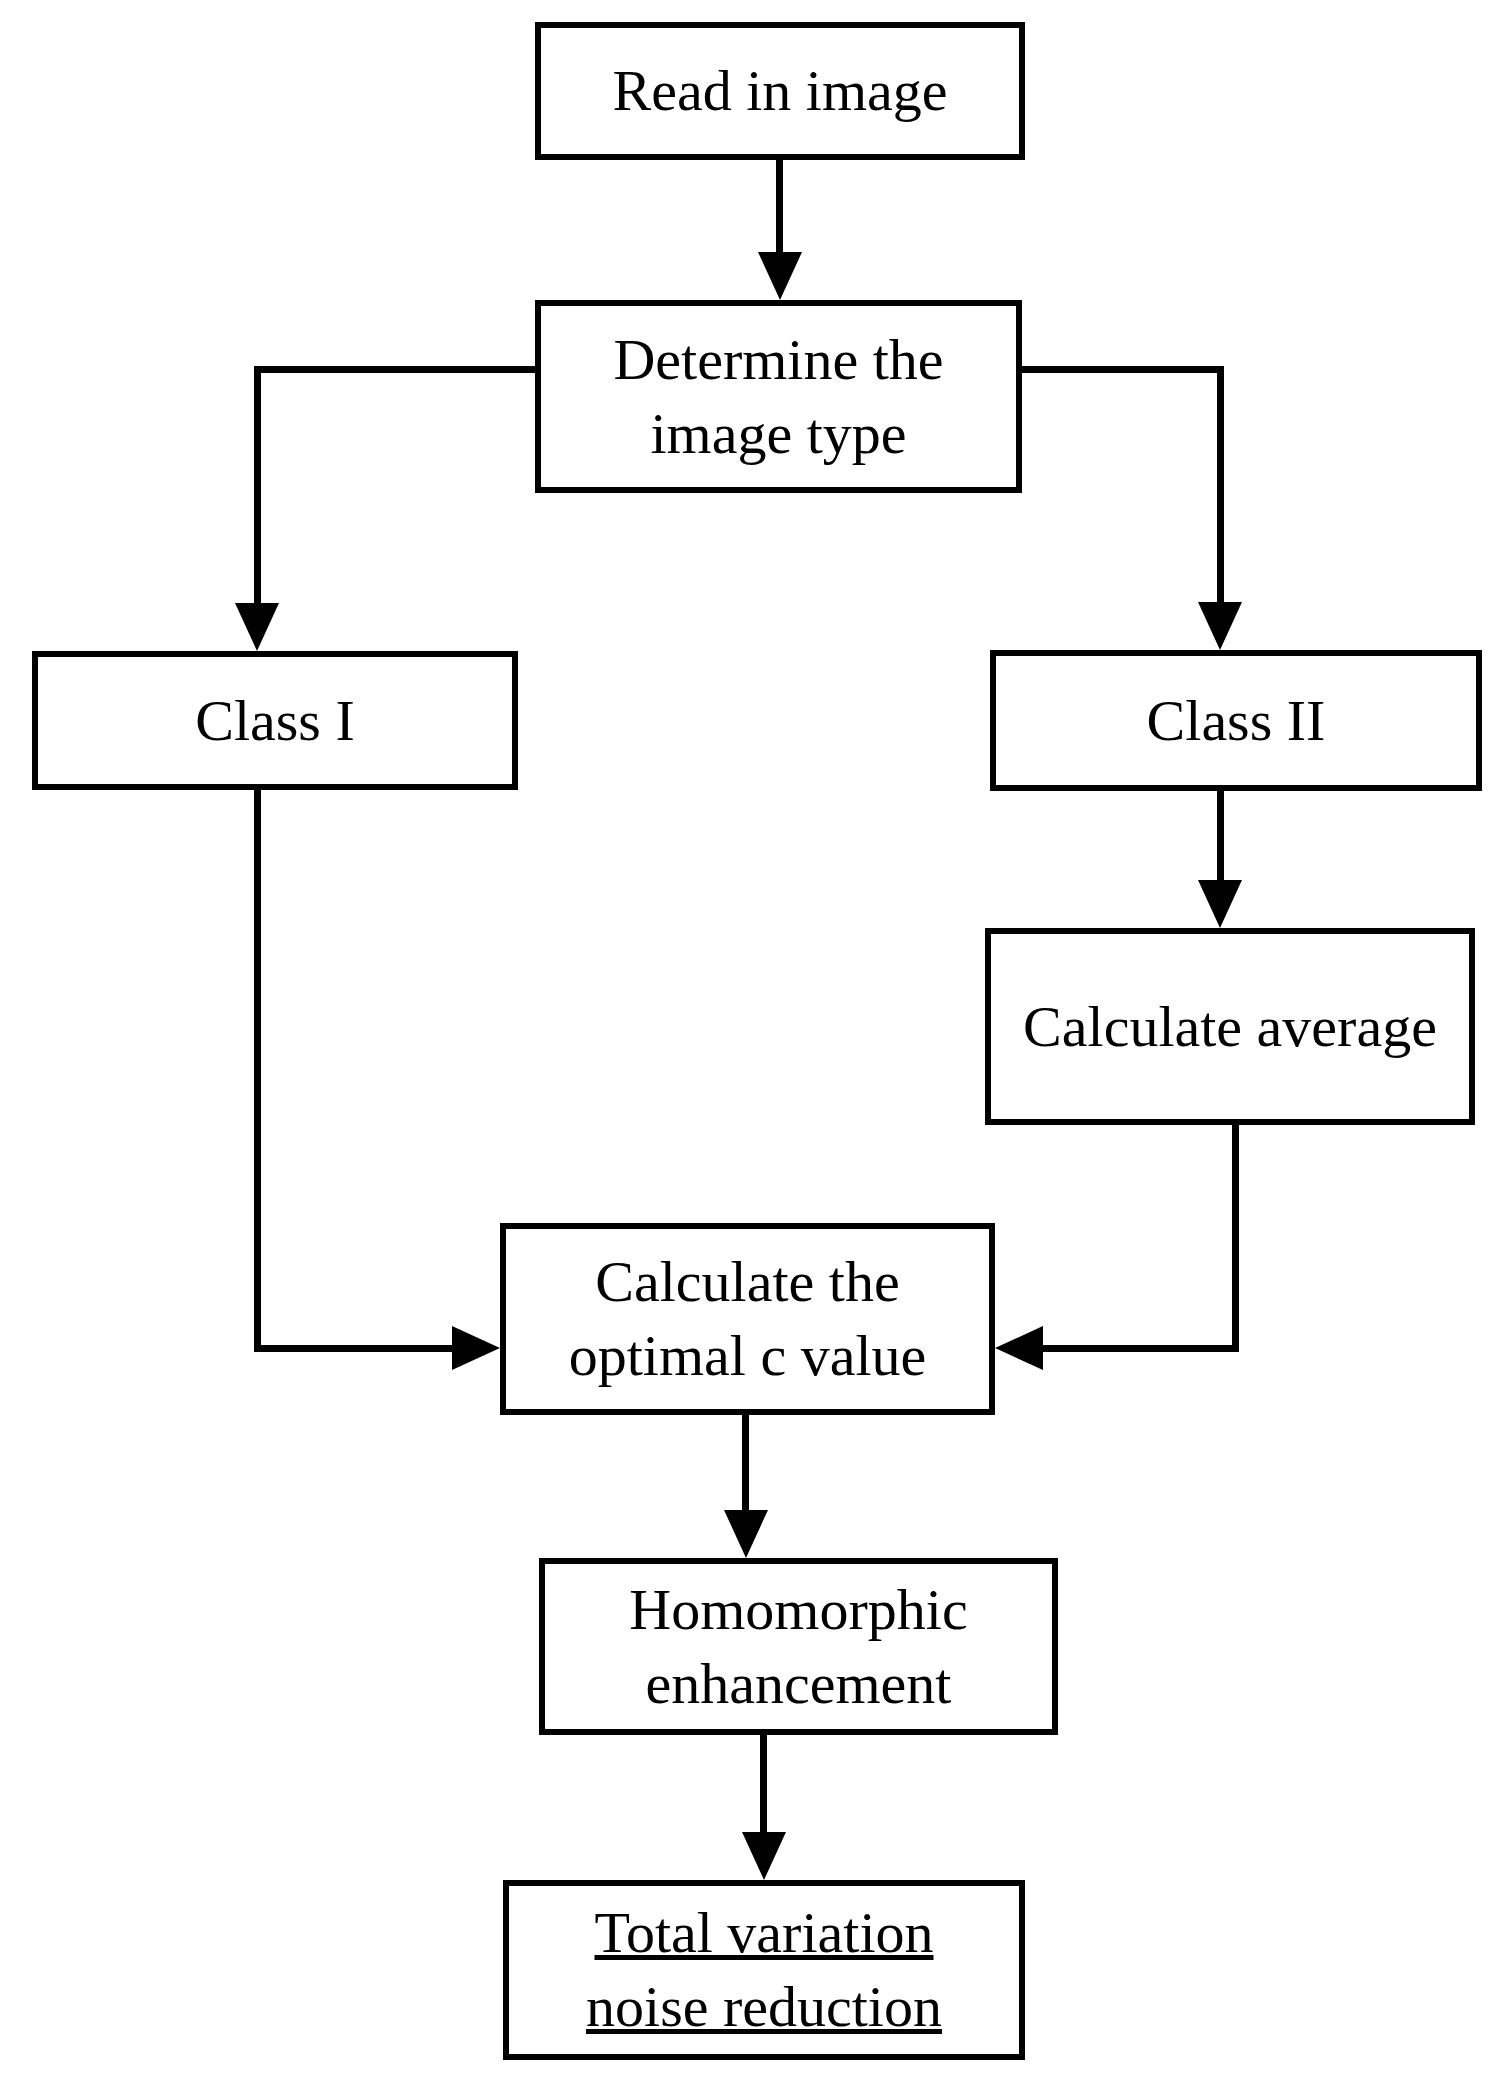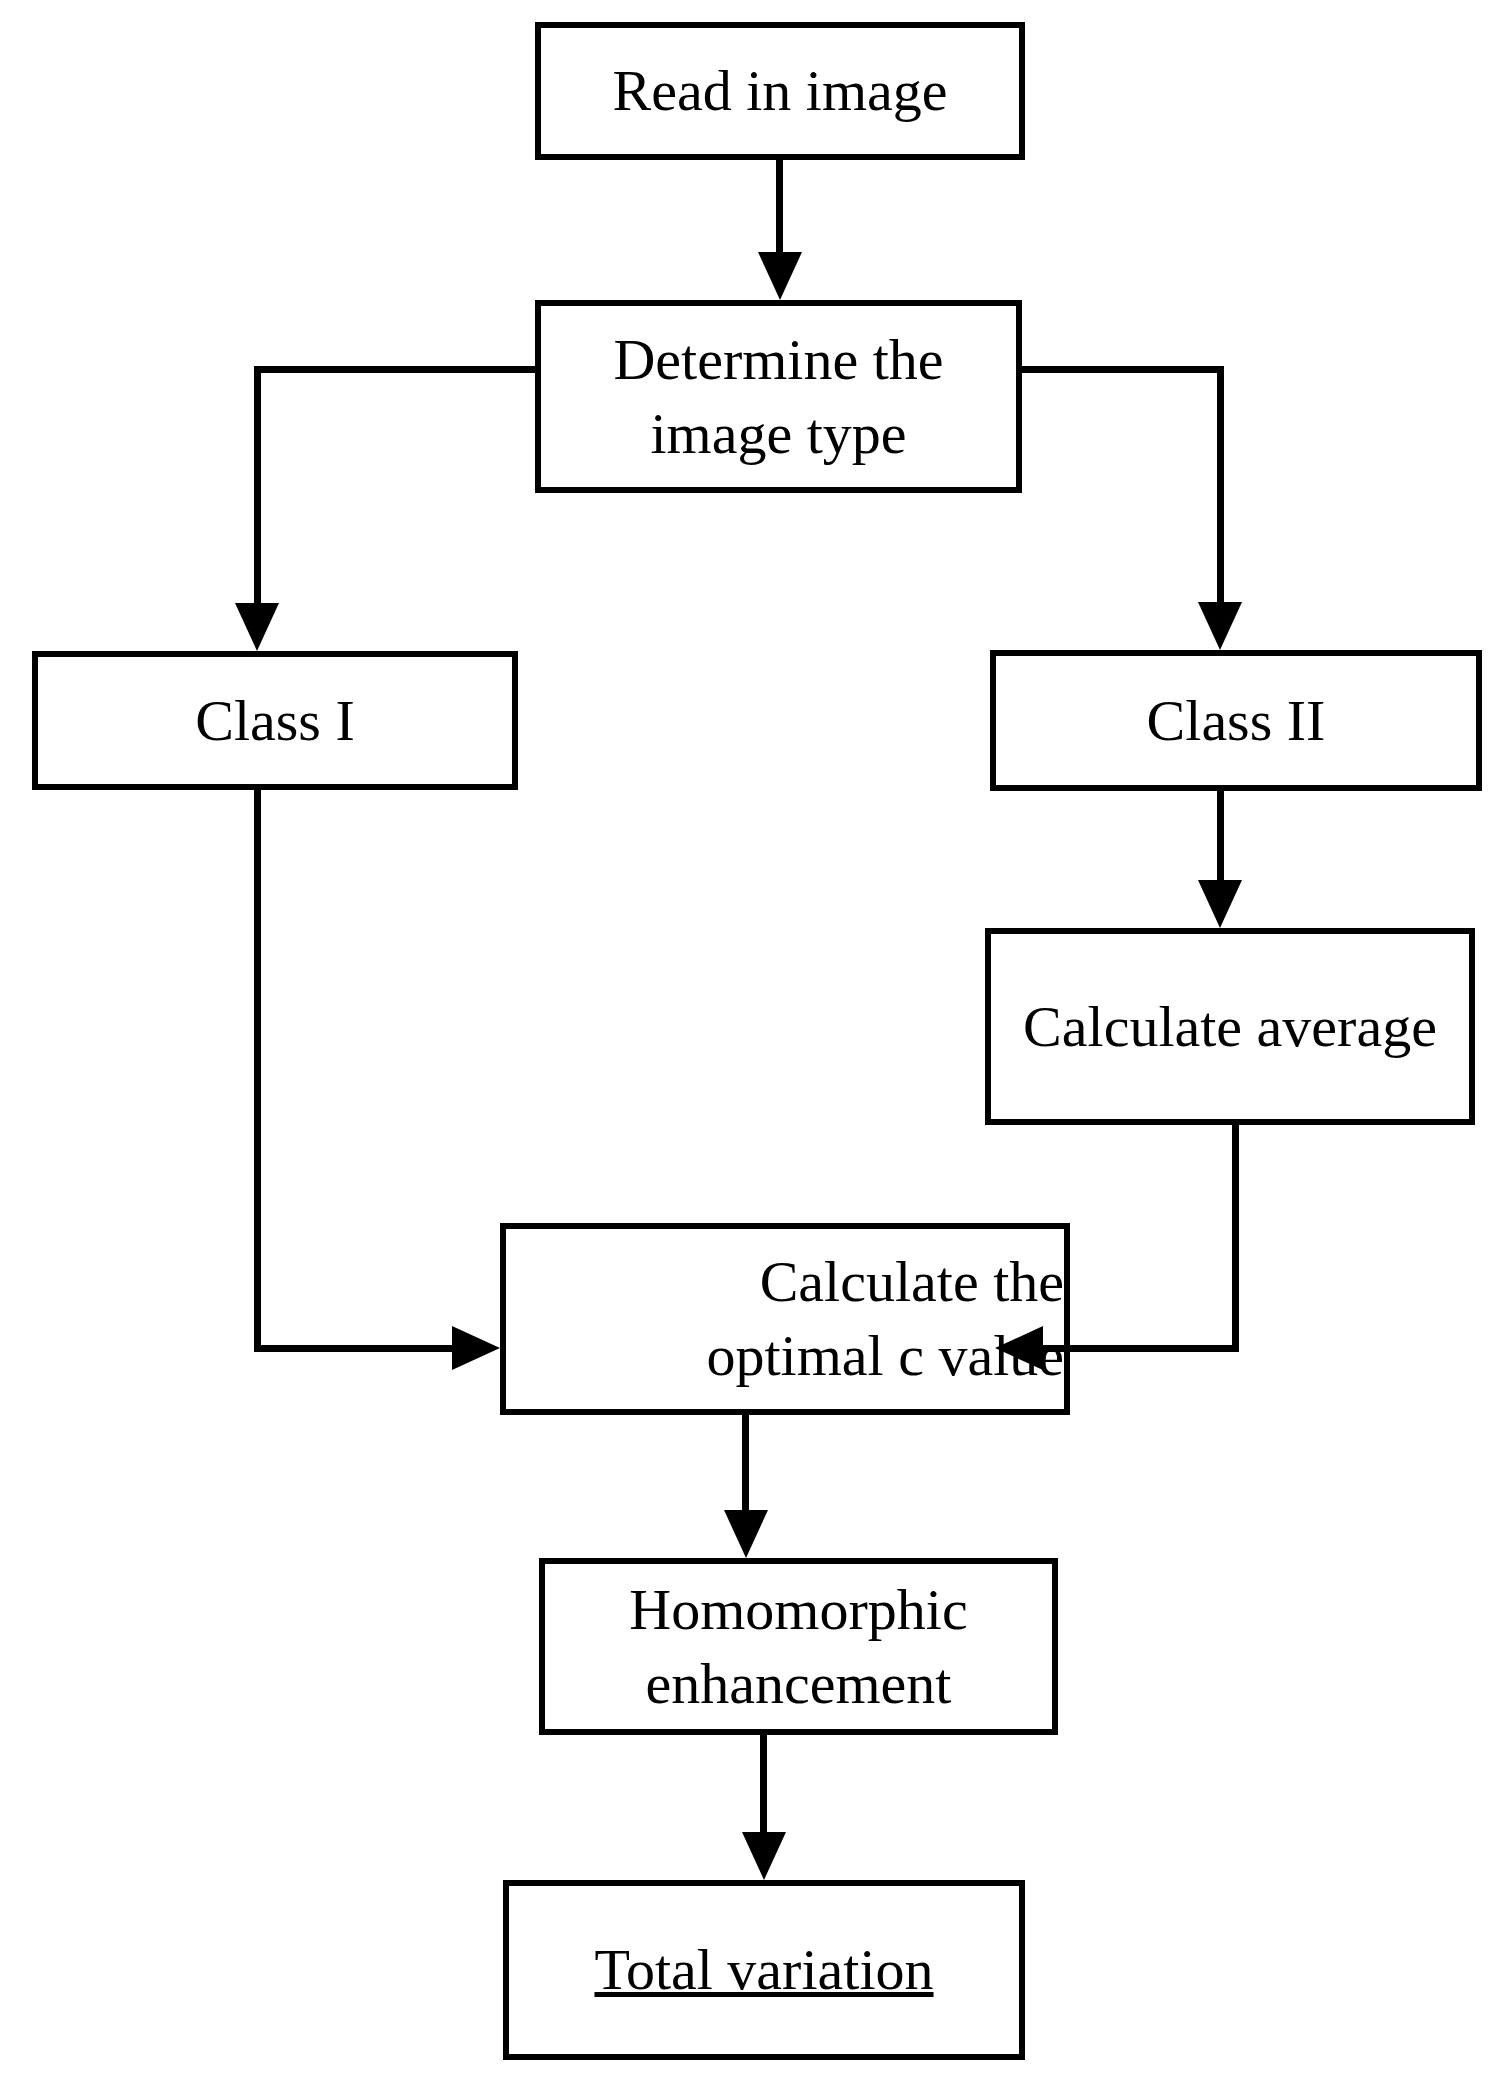--- a/index.html
+++ b/index.html
@@ -54,21 +54,21 @@
     border-bottom: 22px solid transparent;
     border-right: 48px solid #000000;
   }
 
   
   #node-read        { left: 535px; top: 22px;   width: 490px; height: 138px; }
   #node-determine   { left: 535px; top: 300px;  width: 487px; height: 193px; }
   #node-class1      { left: 32px;  top: 651px;  width: 486px; height: 139px; }
   #node-class2      { left: 990px; top: 650px;  width: 492px; height: 141px; }
   #node-brightness  { left: 985px; top: 928px;  width: 490px; height: 197px; }
-  #node-optimal     { left: 500px; top: 1223px; width: 570px; height: 192px; align-items: flex-end; }
+  #node-optimal     { left: 500px; top: 1223px; width: 495px; height: 192px; }
   #node-homomorphic { left: 503px; top: 1558px; width: 519px; height: 177px; margin-left: 36px; }
   #node-total       { left: 503px; top: 1880px; width: 522px; height: 180px; text-decoration: underline; }
 
   
   #e1-shaft { left: 776px;  top: 160px;  width: 7px;   height: 94px; }
   #e1-head  { left: 758px;  top: 252px; }
   
   #e2-h     { left: 257px;  top: 366px;  width: 278px; height: 7px; }
   #e2-v     { left: 254px;  top: 366px;  width: 7px;   height: 238px; }
   #e2-head  { left: 235px;  top: 603px; }
@@ -125,20 +125,21 @@
     <span>optimal c value</span>
   </div>
 
   <div class="node" id="node-homomorphic">
     <span>Homomorphic</span>
     <span>enhancement</span>
   </div>
 
   <div class="node" id="node-total">
     <span>Total variation</span>
+    <span>noise reduction</span>
   </div>
 
   <div class="line" id="e1-shaft"></div>
   <div class="arrow down" id="e1-head"></div>
 
   <div class="line" id="e2-h"></div>
   <div class="line" id="e2-v"></div>
   <div class="arrow down" id="e2-head"></div>
 
   <div class="line" id="e3-h"></div>

